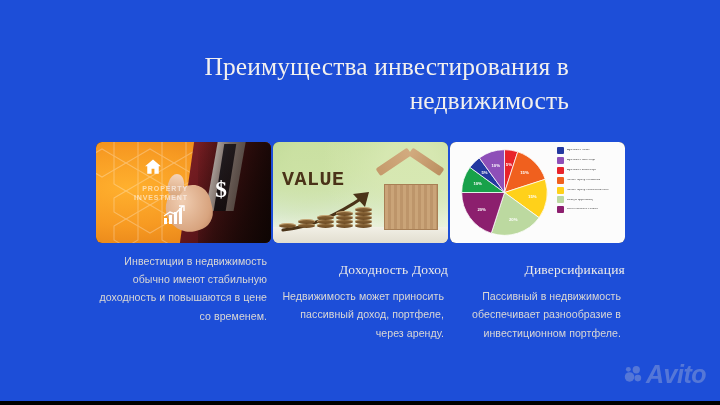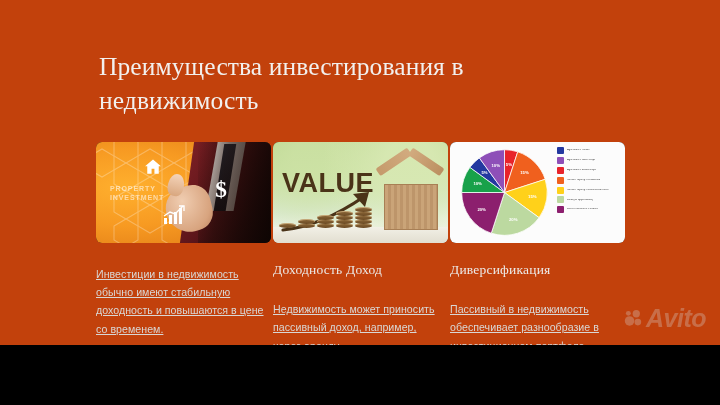--- a/index.html
+++ b/index.html
@@ -1,17 +1,17 @@
 <!DOCTYPE html>
 <html><head>
 <meta charset="utf-8">
 <style>
   html,body{margin:0;padding:0;background:#000;}
   body{width:720px;height:405px;overflow:hidden;font-family:"Liberation Sans",sans-serif;}
-  #slide{position:relative;width:720px;height:345px;background:#c2410c;overflow:hidden;}
+  #slide{position:relative;width:720px;height:401px;background:#1d4ed8;overflow:hidden;text-align:right;}
 
   #title{
     position:absolute;left:99px;top:50px;width:470px;
     font-family:"Liberation Serif",serif;
     font-size:25.5px;line-height:1.33;color:#f2f0ee;font-weight:400;
     letter-spacing:.1px;
   }
 
   .card{position:absolute;top:142px;width:175px;}
   #card0{left:96px;}
@@ -22,23 +22,23 @@
     position:relative;width:175px;height:101px;border-radius:6px;overflow:hidden;
     background:#111;
   }
 
   .cap-title{
     margin-top:19px;
     font-family:"Liberation Serif",serif;
     font-size:13.5px;color:#eceae8;line-height:1.2;letter-spacing:.2px;
   }
   .cap-body{
-    margin-top:22px;width:171px;
+    margin-top:9px;width:171px;
     font-family:"Liberation Sans",sans-serif;
-    font-size:10.6px;line-height:1.72;color:#d9d7d5;letter-spacing:.05px;text-decoration:underline;
+    font-size:10.6px;line-height:1.72;color:#d9d7d5;letter-spacing:.05px;
   }
 
   
   .img1{width:100%;height:100%;
     background:
       radial-gradient(ellipse 120% 90% at 18% 45%, #ffb02e 0%, #f79a22 42%, #e8861a 70%, #d8780f 100%);
     position:relative;}
   .i1-dark{position:absolute;right:0;top:0;width:42%;height:100%;
     background:linear-gradient(100deg, rgba(20,8,4,0) 0%, rgba(26,10,6,.55) 35%, rgba(12,5,3,.92) 100%);}
   .hexgrid{position:absolute;inset:0;opacity:.32;}
@@ -64,21 +64,21 @@
 
   
   .img2{width:100%;height:100%;position:relative;
     background:
       radial-gradient(circle at 78% 22%, rgba(215,232,178,.95) 0 16%, rgba(0,0,0,0) 55%),
       radial-gradient(circle at 24% 16%, rgba(205,226,165,.8) 0 14%, rgba(0,0,0,0) 50%),
       linear-gradient(175deg,#b9d68f 0%,#c9e0a2 30%,#dbead0 62%,#eef3e6 78%,#f6f6f0 100%);}
   .i2-ground{position:absolute;left:0;bottom:0;width:100%;height:16%;
     background:linear-gradient(180deg,#f2f0e6,#e2ded0);}
   .i2-value{position:absolute;left:9px;top:26px;
-    font-family:Liberation Sans, sans-serif;font-weight:700;font-size:27px;
+    font-family:Liberation Mono, monospace;font-weight:700;font-size:20px;
     color:#4a3318;letter-spacing:.5px;}
   .i2-arrow{position:absolute;left:8px;top:46px;width:105px;height:46px;}
   .coin{position:absolute;background:linear-gradient(180deg,#8f6a3a,#6b4a24);
     border-radius:50%/46%;box-shadow:inset 0 1px 0 rgba(255,230,180,.5);}
   .house{position:absolute;right:6px;bottom:13px;width:64px;height:70px;}
   .h-body{position:absolute;left:6px;bottom:0;width:52px;height:44px;
     background:repeating-linear-gradient(90deg,#caa478 0 3px,#bd956a 3px 6px);
     border:1px solid #a87f55;}
   .h-roofL{position:absolute;left:0;top:8px;width:38px;height:9px;
     background:linear-gradient(90deg,#c59a6b,#d2ab7f);transform:rotate(-34deg);
@@ -212,21 +212,21 @@
         <div class="coin" style="left:82px;bottom:31px;width:17px;height:5px;"></div>
 
         <div class="house">
           <div class="h-body"></div>
           <div class="h-roofL"></div>
           <div class="h-roofR"></div>
         </div>
       </div>
     </div>
     <div class="cap-title">Доходность Доход</div>
-    <div class="cap-body">Недвижимость может приносить пассивный доход, например, через аренду.</div>
+    <div class="cap-body">Недвижимость может приносить пассивный доход, портфеле, через аренду.</div>
   </div>
 
   <div class="card" id="card2">
     <div class="thumb">
       <div class="img3">
 
         <div class="pieWrap">
           <svg viewBox="0 0 100 100">
             <g id="pie-slices">
                 <path d="M50,50 L50.00,4.00 A46,46 0 0 1 64.21,6.25 Z" fill="#e8232a" stroke="#ffffff" stroke-width="0.8"></path>

